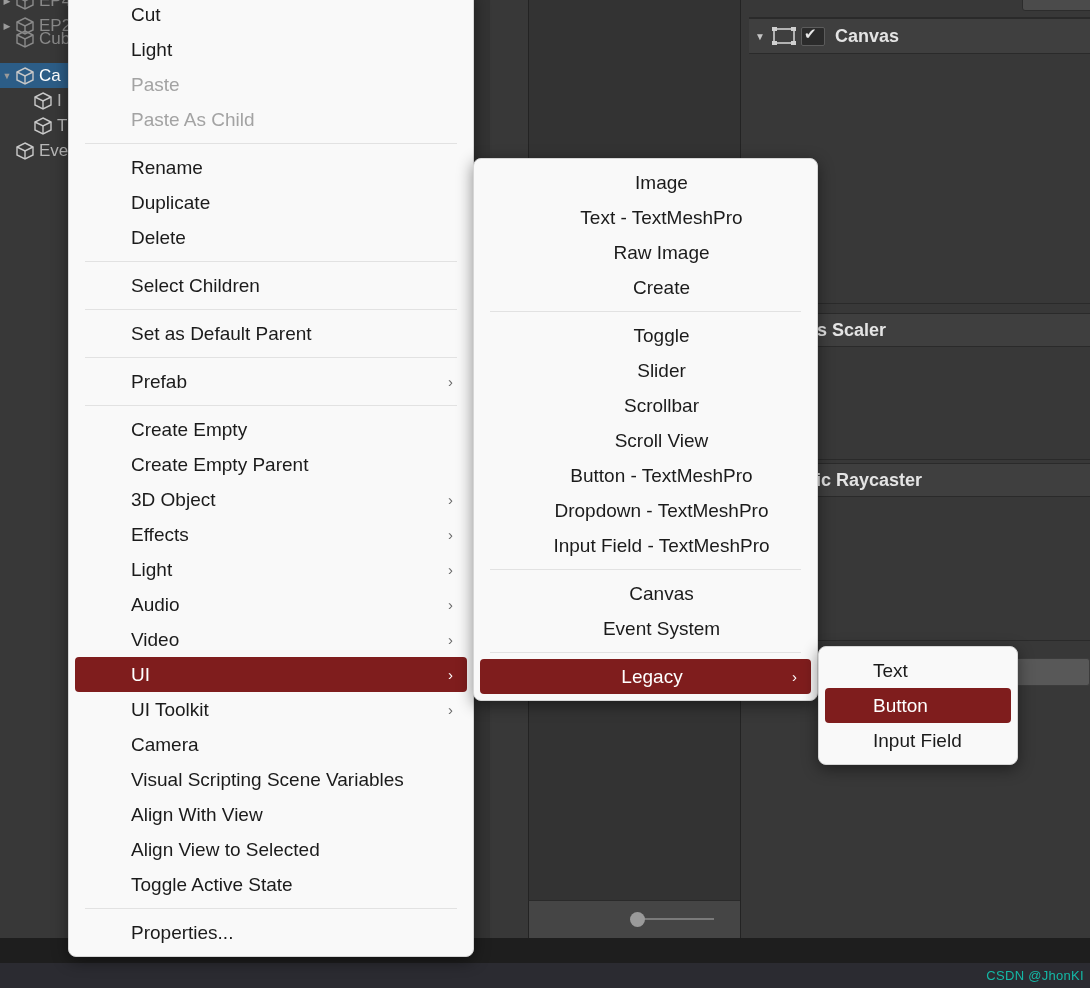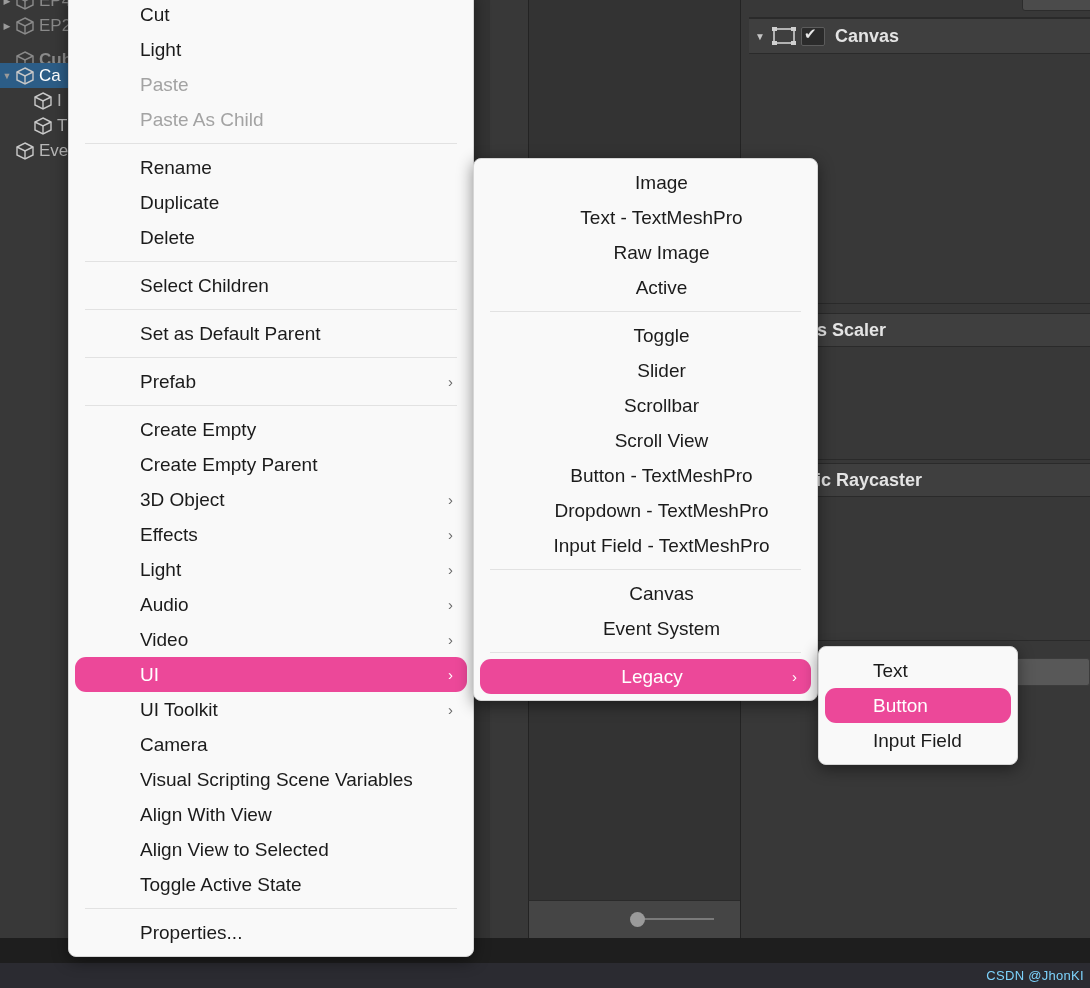--- a/index.html
+++ b/index.html
@@ -215,21 +215,21 @@
     left: 0; top: 963px;
     width: 1090px; height: 25px;
     background: #2b2b31;
   }
   .watermark {
     position: absolute;
     right: 6px;
     top: 963px;
     height: 25px;
     line-height: 25px;
-    color: #7dd3fc;
+    color: #14b8a6;
     font-size: 13px;
     letter-spacing: 0.3px;
   }
 
   
   .ctx-menu {
     position: absolute;
     background: #f9f9f9;
     border: 1px solid #d6d6d6;
     border-radius: 8px;
@@ -245,23 +245,22 @@
     color: #1b1b1b;
     font-size: 19px;
     white-space: nowrap;
     box-sizing: border-box;
     margin: 0 6px;
     border-radius: 4px;
   }
   .ctx-item .lbl { flex: 1 1 auto; }
   .ctx-item.disabled { color: #a3a3a3; }
   .ctx-item.highlight {
-    background: #ec4899;
+    background: #7f1d1d;
     color: #ffffff;
-    border-radius: 11px;
   }
   .ctx-item .arrow {
     flex: 0 0 auto;
     font-size: 15px;
     color: #6a6a6a;
     margin-left: 14px;
   }
   .ctx-item.highlight .arrow { color: #ffffff; }
   .ctx-sep {
     height: 1px;
@@ -269,21 +268,21 @@
     margin: 6px 16px;
   }
 
   
   #menu-main {
     left: 68px;
     top: -10px;
     width: 406px;
   }
   #menu-main .ctx-item { padding-left: 54px; }
-  #menu-main .ctx-item .lbl { margin-left: 11px; }
+  #menu-main .ctx-item .lbl { margin-left: 2px; }
 
   
   #menu-ui {
     left: 473px;
     top: 158px;
     width: 345px;
   }
   #menu-ui .ctx-item { padding-left: 46px; text-align: center; }
 
   
@@ -315,21 +314,21 @@
         <span class="hier-arrow">▶</span>
         <span class="hier-cube">
           <svg width="22" height="22" viewBox="0 0 22 22">
             <path d="M11 3 L19 7 L19 15 L11 19 L3 15 L3 7 Z" fill="none" stroke="#8a8a8a" stroke-width="1.4"></path>
             <path d="M3 7 L11 11 L19 7" fill="none" stroke="#8a8a8a" stroke-width="1.4"></path>
             <path d="M11 11 L11 19" fill="none" stroke="#8a8a8a" stroke-width="1.4"></path>
           </svg>
         </span>
         <span class="hier-label">EP2</span>
       </div>
-      <div class="hier-row dim" style="top: 47px; font-weight: bold;">
+      <div class="hier-row dim" style="top: 26px;">
         <span class="hier-arrow"></span>
         <span class="hier-cube">
           <svg width="22" height="22" viewBox="0 0 22 22">
             <path d="M11 3 L19 7 L19 15 L11 19 L3 15 L3 7 Z" fill="none" stroke="#8a8a8a" stroke-width="1.4"></path>
             <path d="M3 7 L11 11 L19 7" fill="none" stroke="#8a8a8a" stroke-width="1.4"></path>
             <path d="M11 11 L11 19" fill="none" stroke="#8a8a8a" stroke-width="1.4"></path>
           </svg>
         </span>
         <span class="hier-label">Cub</span>
       </div>
@@ -528,21 +527,21 @@
       <div class="ctx-item">
         <span class="lbl">Image</span>
       </div>
       <div class="ctx-item">
         <span class="lbl">Text - TextMeshPro</span>
       </div>
       <div class="ctx-item">
         <span class="lbl">Raw Image</span>
       </div>
       <div class="ctx-item">
-        <span class="lbl">Active</span>
+        <span class="lbl">Create</span>
       </div>
       <div class="ctx-sep"></div>
       <div class="ctx-item">
         <span class="lbl">Toggle</span>
       </div>
       <div class="ctx-item">
         <span class="lbl">Slider</span>
       </div>
       <div class="ctx-item">
         <span class="lbl">Scrollbar</span>

